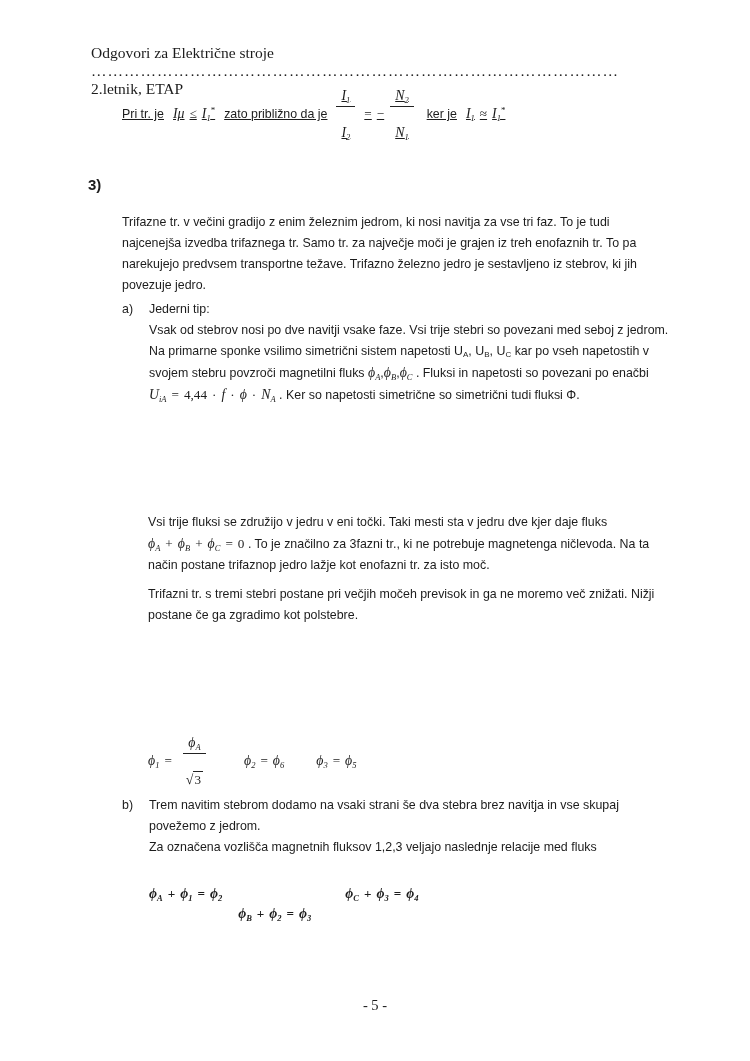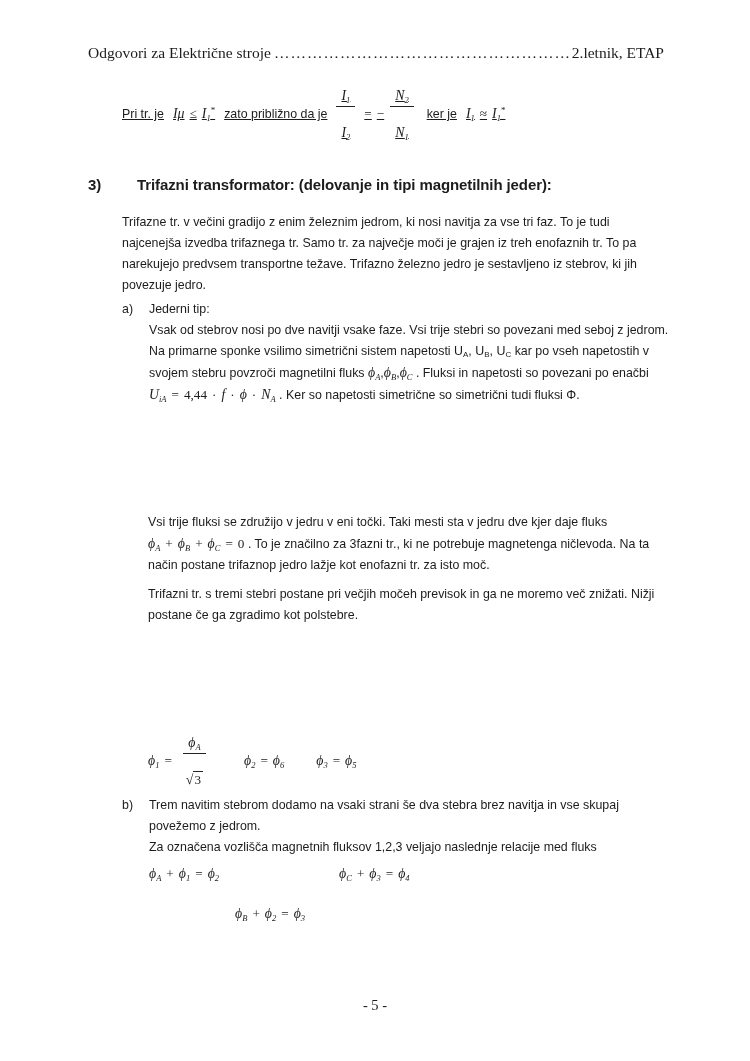--- a/index.html
+++ b/index.html
@@ -4,21 +4,21 @@
 <style>
   html,body{margin:0;padding:0;background:#ffffff;}
   .page{
     position:relative;width:750px;height:1061px;background:#ffffff;
     color:#1c1c1c;font-family:"Liberation Sans",sans-serif;overflow:hidden;
   }
   
   .hdr{
     position:absolute;left:88px;top:44px;width:576px;
     display:flex;align-items:baseline;
-    font-family:"Liberation Serif",serif;font-size:15.5px;white-space:nowrap;
+    font-family:"Liberation Serif",serif;font-size:15.5px;white-space:nowrap;flex-direction:column;
   }
   .hdr-dots{flex:1;overflow:hidden;margin:0 3px;letter-spacing:1px;}
   
   .mv{font-family:"Liberation Serif",serif;font-style:italic;font-size:13.8px;}
   .mo{font-family:"Liberation Serif",serif;font-style:normal;font-size:13.2px;margin:0 5px;}
   .mn{font-family:"Liberation Serif",serif;font-style:normal;font-size:13.2px;}
   .page sub{font-family:"Liberation Serif",serif;font-style:italic;font-size:8.5px;line-height:0;vertical-align:-3px;}
   .page sup{font-family:"Liberation Serif",serif;font-style:normal;font-size:9px;line-height:0;vertical-align:5px;}
   .u-tok sub{font-family:"Liberation Sans",sans-serif;font-style:normal;font-size:8px;vertical-align:-2px;}
   .mg{white-space:nowrap;}
@@ -55,21 +55,21 @@
   .item .content{flex:1;}
   #item-a .content{max-width:521px;}
   #item-b .content{max-width:500px;}
   
   .flux{
     position:absolute;left:148px;top:733px;height:56px;
     display:flex;align-items:center;font-size:13.8px;
   }
   .flux .group{display:inline-flex;align-items:center;margin-right:32px;white-space:nowrap;}
   
-  .eq-row{display:flex;align-items:flex-start;margin-top:5px;font-size:13.8px;}
+  .eq-row{display:flex;align-items:center;margin-top:5px;font-size:13.8px;font-weight:bold;}
   .eq-row .eq-g1{margin-right:16px;white-space:nowrap;}
   .eq-row .eq-g2{margin-right:34px;white-space:nowrap;margin-top:40px;}
   .eq-row .eq-g3{white-space:nowrap;}
   
   .footer{
     position:absolute;left:0;right:0;top:997px;text-align:center;
     font-family:"Liberation Serif",serif;font-size:14.5px;
   }
 </style>
 </head>
@@ -100,21 +100,20 @@
       <span class="den"><i class="mv">N</i><sub>1</sub></span>
     </span>
     <span class="sp-l">ker je</span>
     <span class="mg sp-l"><i class="mv">I</i><sub>1</sub></span>
     <span class="mo">≈</span>
     <span class="mg"><i class="mv">I</i><sub>1</sub><sup>*</sup></span>
   </div>
 
   <div class="heading">
     <span class="h-num">3)</span>
-    <span>Trifazni transformator: (delovanje in tipi magnetilnih jeder):</span>
   </div>
 
   <div class="para" id="para1">Trifazne tr. v večini gradijo z enim železnim jedrom, ki nosi navitja za vse tri faz. To je tudi najcenejša izvedba trifaznega tr. Samo tr. za največje moči je grajen iz treh enofaznih tr. To pa narekujejo predvsem transportne težave. Trifazno železno jedro je sestavljeno iz stebrov, ki jih povezuje jedro.</div>
 
   <div class="item" id="item-a">
     <span class="label">a)</span>
     <div class="content">
       <div>Jederni tip:</div>
       <div><span>Vsak od stebrov nosi po dve navitji vsake faze. Vsi trije stebri so povezani med seboj z jedrom. Na primarne sponke vsilimo simetrični sistem napetosti </span><span class="u-tok"><span>U</span><sub>A</sub></span><span>,</span> <span class="u-tok"><span>U</span><sub>B</sub></span><span>,</span> <span class="u-tok"><span>U</span><sub>C</sub></span><span> kar po vseh napetostih v svojem stebru povzroči magnetilni fluks </span><span class="mg"><i class="mv">ϕ</i><sub>A</sub></span><span>,</span><span class="mg"><i class="mv">ϕ</i><sub>B</sub></span><span>,</span><span class="mg"><i class="mv">ϕ</i><sub>C</sub></span><span> . Fluksi in napetosti so povezani po enačbi </span><span class="mg"><i class="mv">U</i><sub>iA</sub></span><span class="mo">=</span><span class="mn">4,44</span><span class="mo">·</span><i class="mv">f</i><span class="mo">·</span><i class="mv">ϕ</i><span class="mo">·</span><span class="mg"><i class="mv">N</i><sub>A</sub></span><span> . Ker so napetosti simetrične so simetrični tudi fluksi Φ.</span></div>
     </div>

